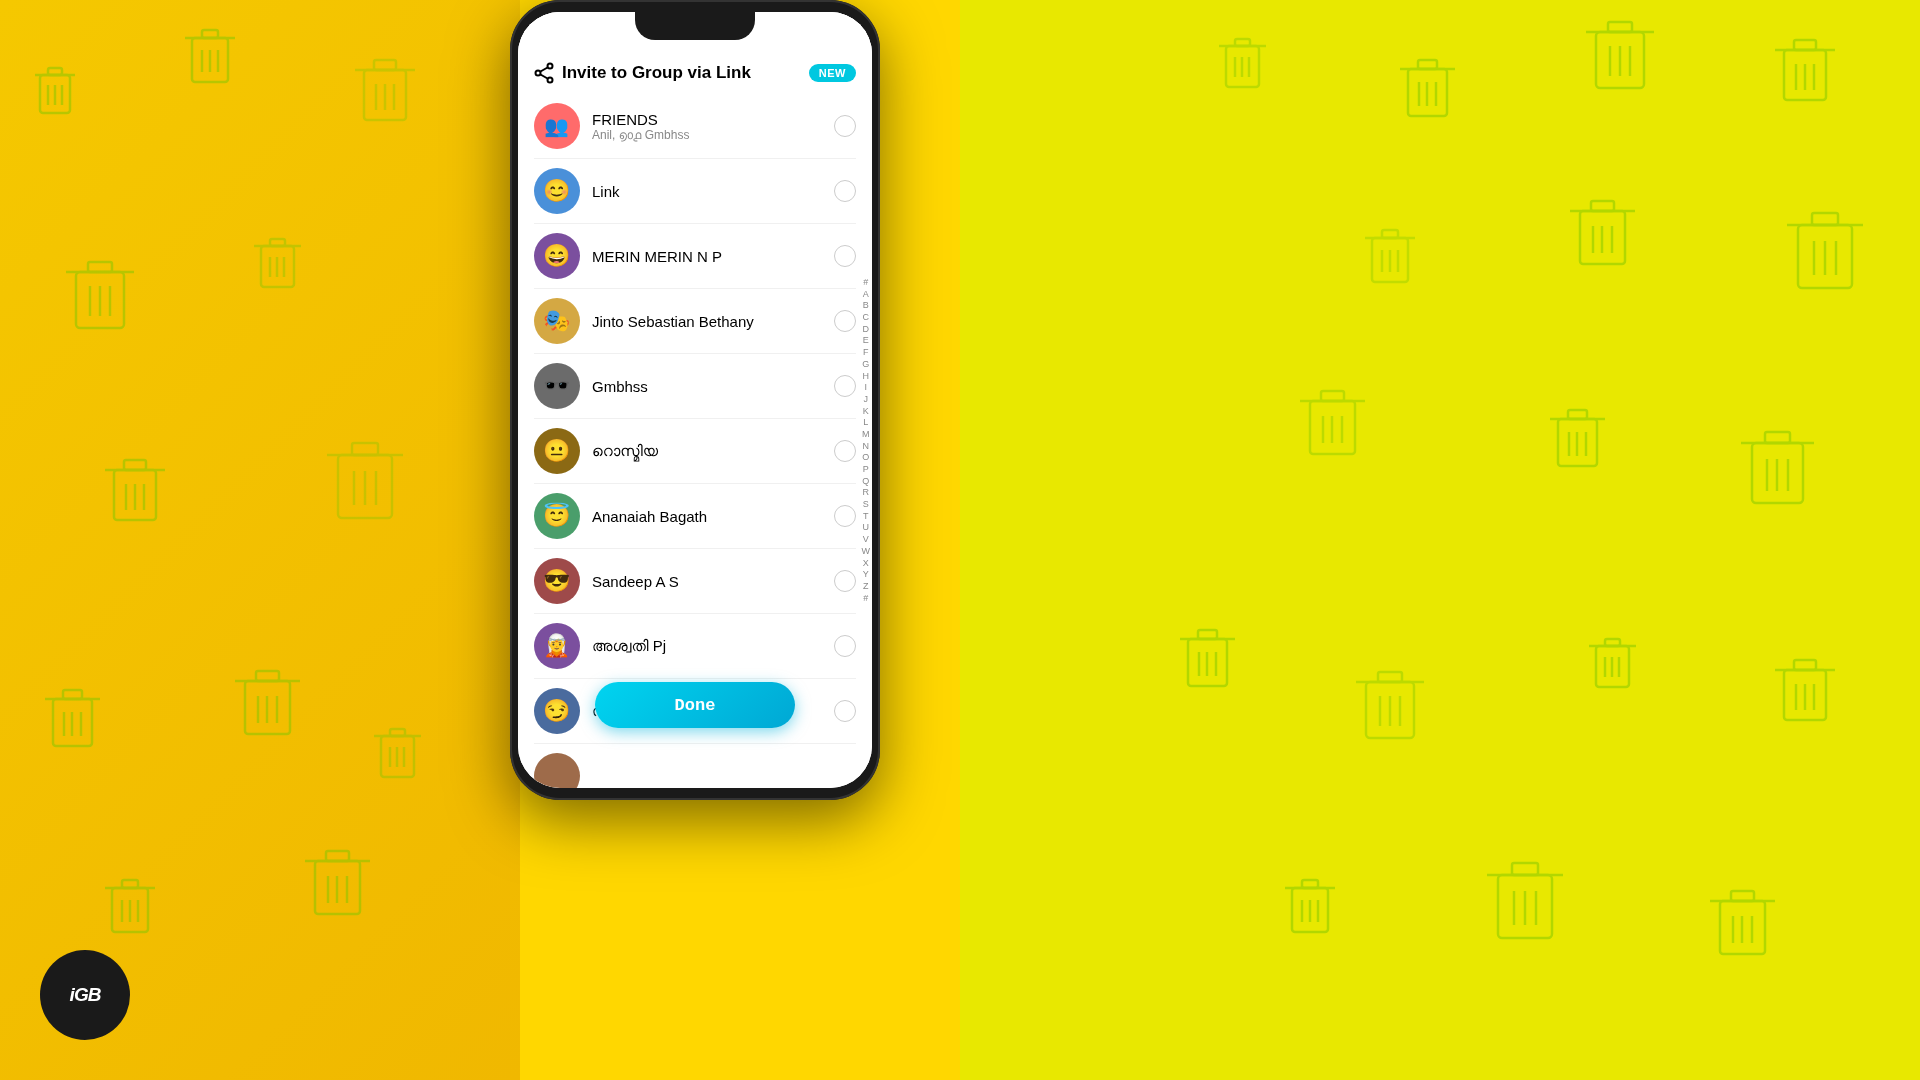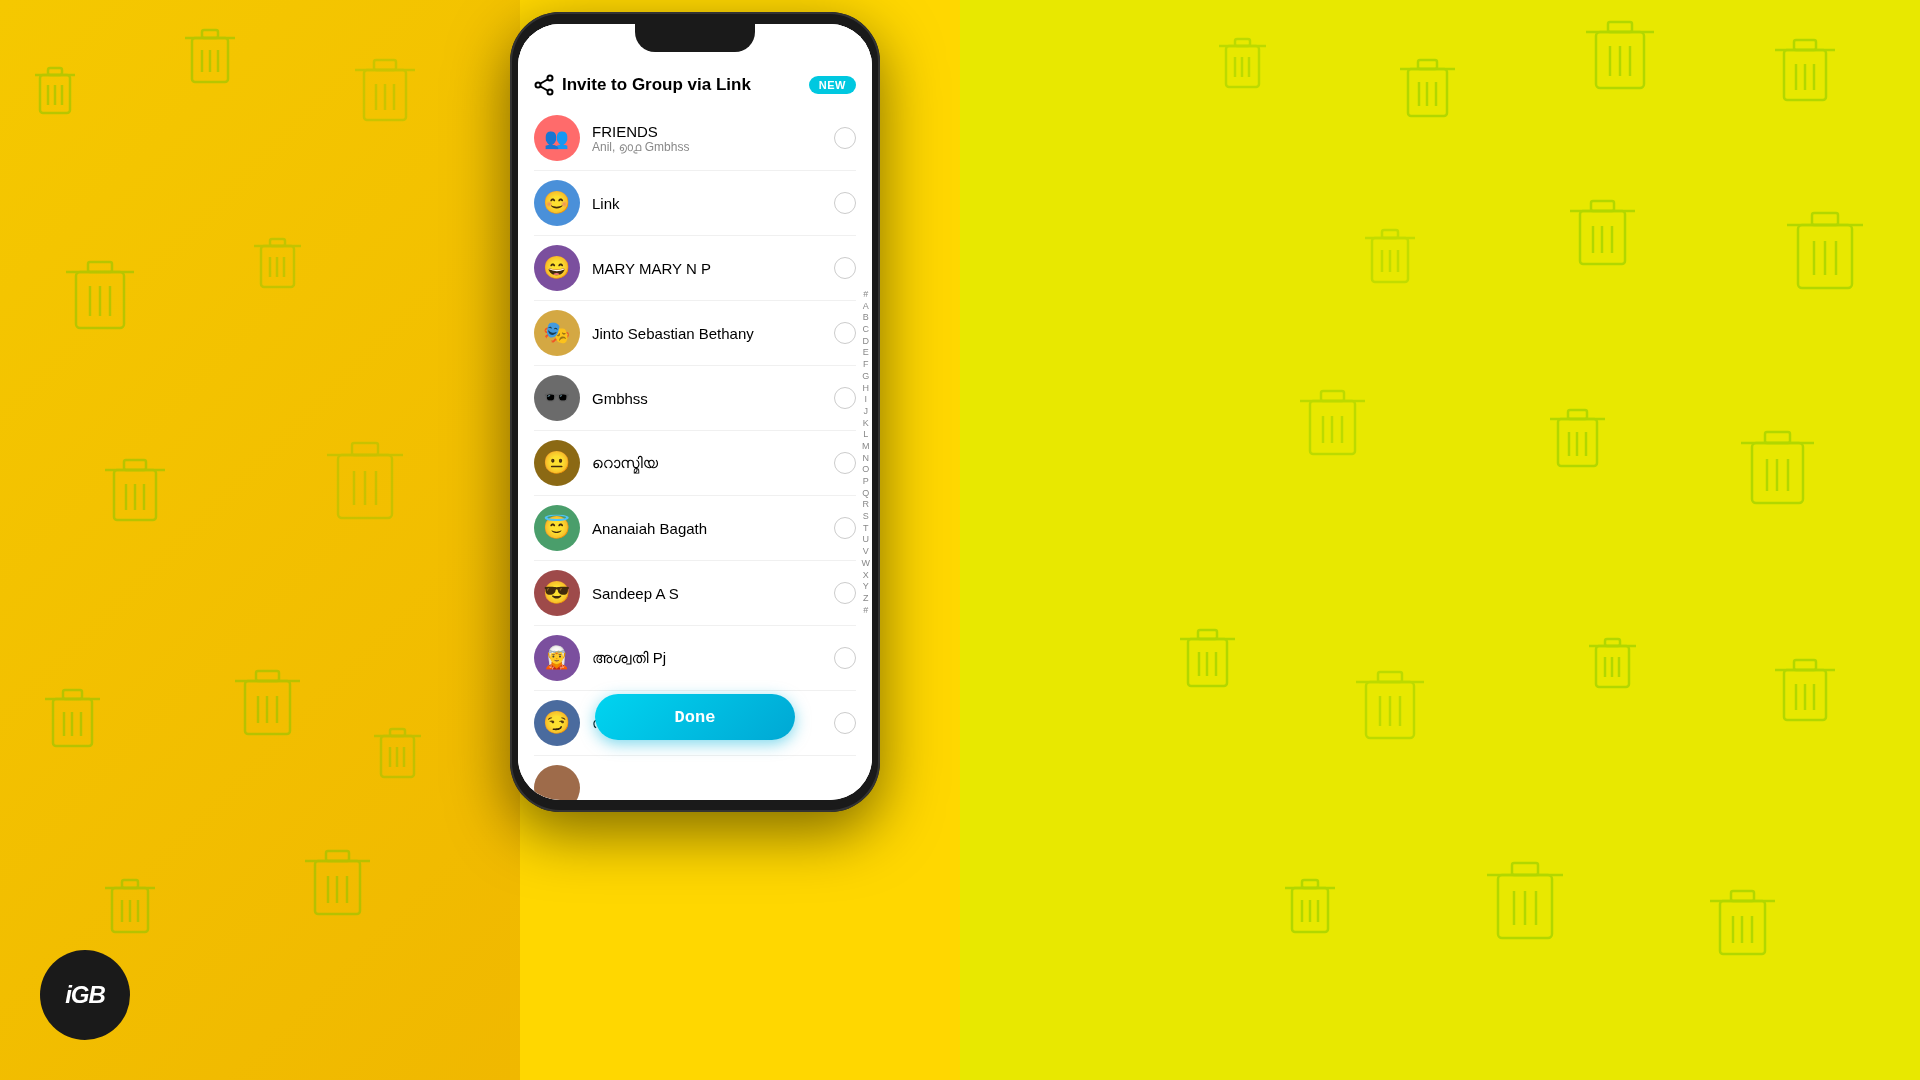--- a/index.html
+++ b/index.html
@@ -46,21 +46,21 @@
     .trash-svg {
       stroke: #7dc700;
       stroke-width: 2.5;
       fill: none;
     }
 
     
     .phone-frame {
       position: absolute;
       left: 510px;
-      top: 12px;
+      top: 0;
       width: 370px;
       height: 800px;
       background: #1a1a1a;
       border-radius: 50px;
       box-shadow: 0 20px 60px rgba(0,0,0,0.5), inset 0 0 0 2px #333;
       z-index: 10;
       overflow: hidden;
     }
 
     .phone-screen {
@@ -237,21 +237,21 @@
       background: #1a1a1a;
       border-radius: 50%;
       display: flex;
       align-items: center;
       justify-content: center;
       z-index: 20;
     }
 
     .igb-text {
       color: #fff;
-      font-size: 24px;
+      font-size: 19px;
       font-weight: 900;
       font-style: italic;
       letter-spacing: -1px;
     }
 
     
     .divider {
       height: 1px;
       background: #f0f0f0;
       margin: 0 16px;
@@ -614,21 +614,21 @@
           </div>
           <div class="contact-radio"></div>
         </div>
         <div class="divider"></div>
 
         <div class="contact-item">
           <div class="contact-avatar av-merin">
             <span style="font-size:22px;">😄</span>
           </div>
           <div class="contact-info">
-            <div class="contact-name">MARY MARY  N P</div>
+            <div class="contact-name">MERIN MERIN  N P</div>
           </div>
           <div class="contact-radio"></div>
         </div>
         <div class="divider"></div>
 
         <div class="contact-item">
           <div class="contact-avatar av-jinto">
             <span style="font-size:22px;">🎭</span>
           </div>
           <div class="contact-info">

